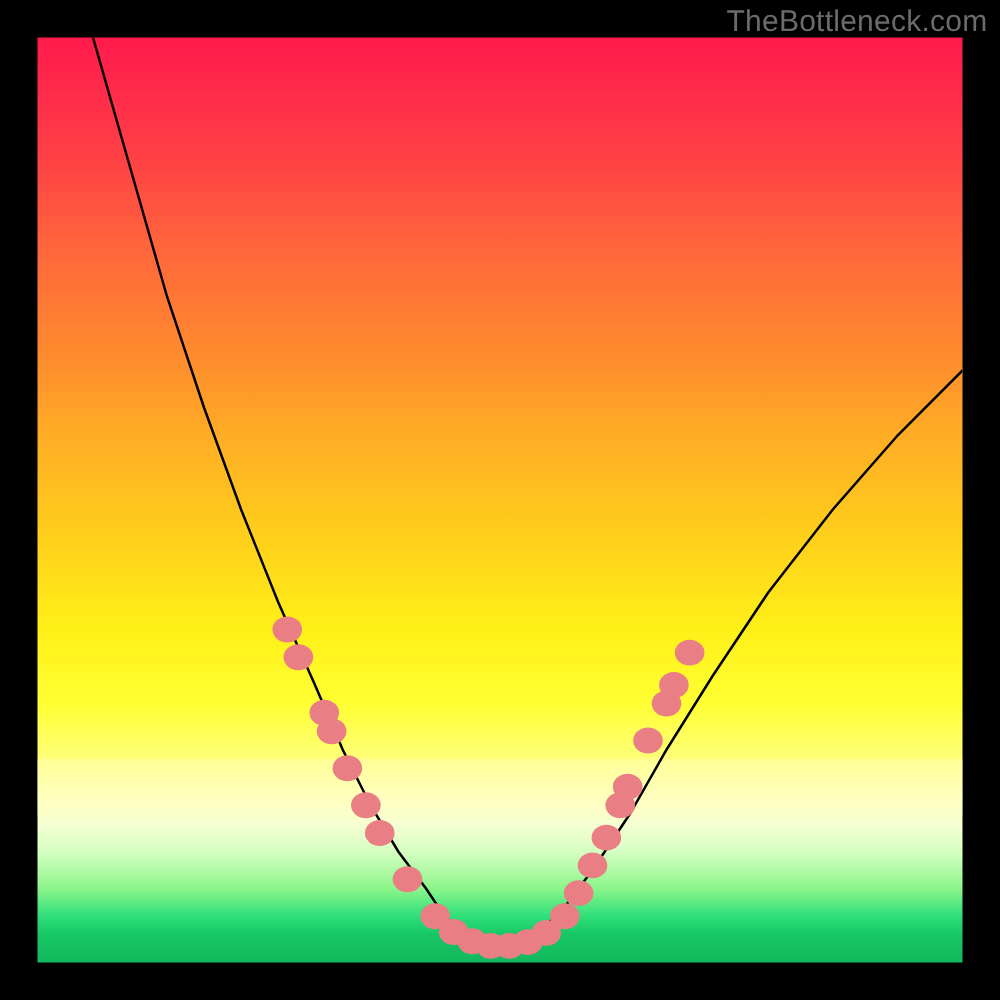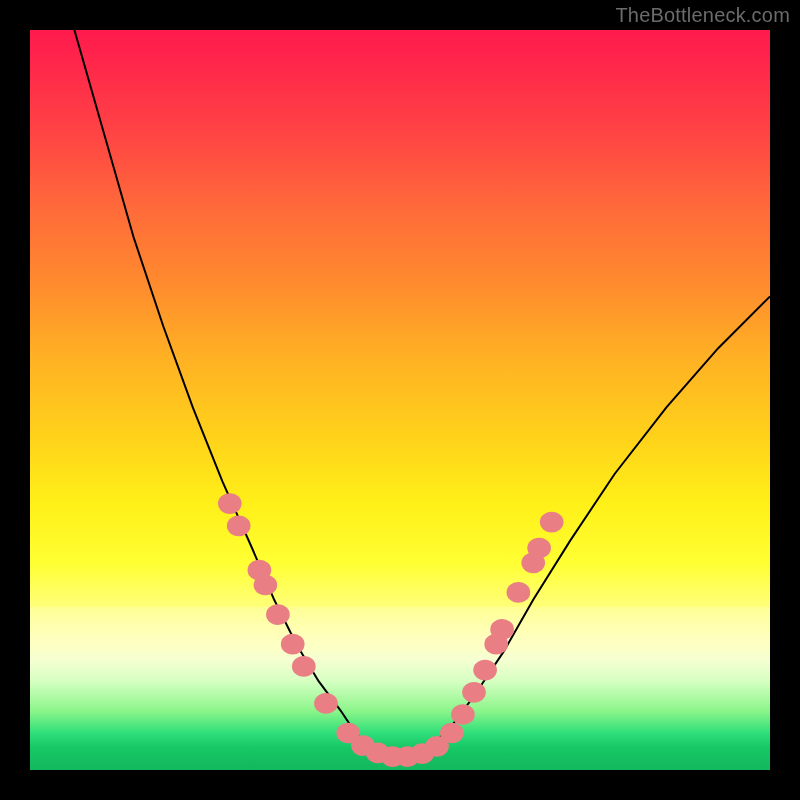--- a/index.html
+++ b/index.html
@@ -45,21 +45,21 @@
     position: absolute;
     left: 0;
     width: 100%;
     background: rgba(255,255,200,0.35);
   }
   .watermark {
     position: absolute;
     top: 4px;
     right: 10px;
     color: #6b6b6b;
-    font-size: 20px;
+    font-size: 24px;
     font-weight: 500;
     letter-spacing: 0.2px;
     user-select: none;
   }
   svg.curves {
     position: absolute;
     left: 0;
     top: 0;
     width: 740px;
     height: 740px;

